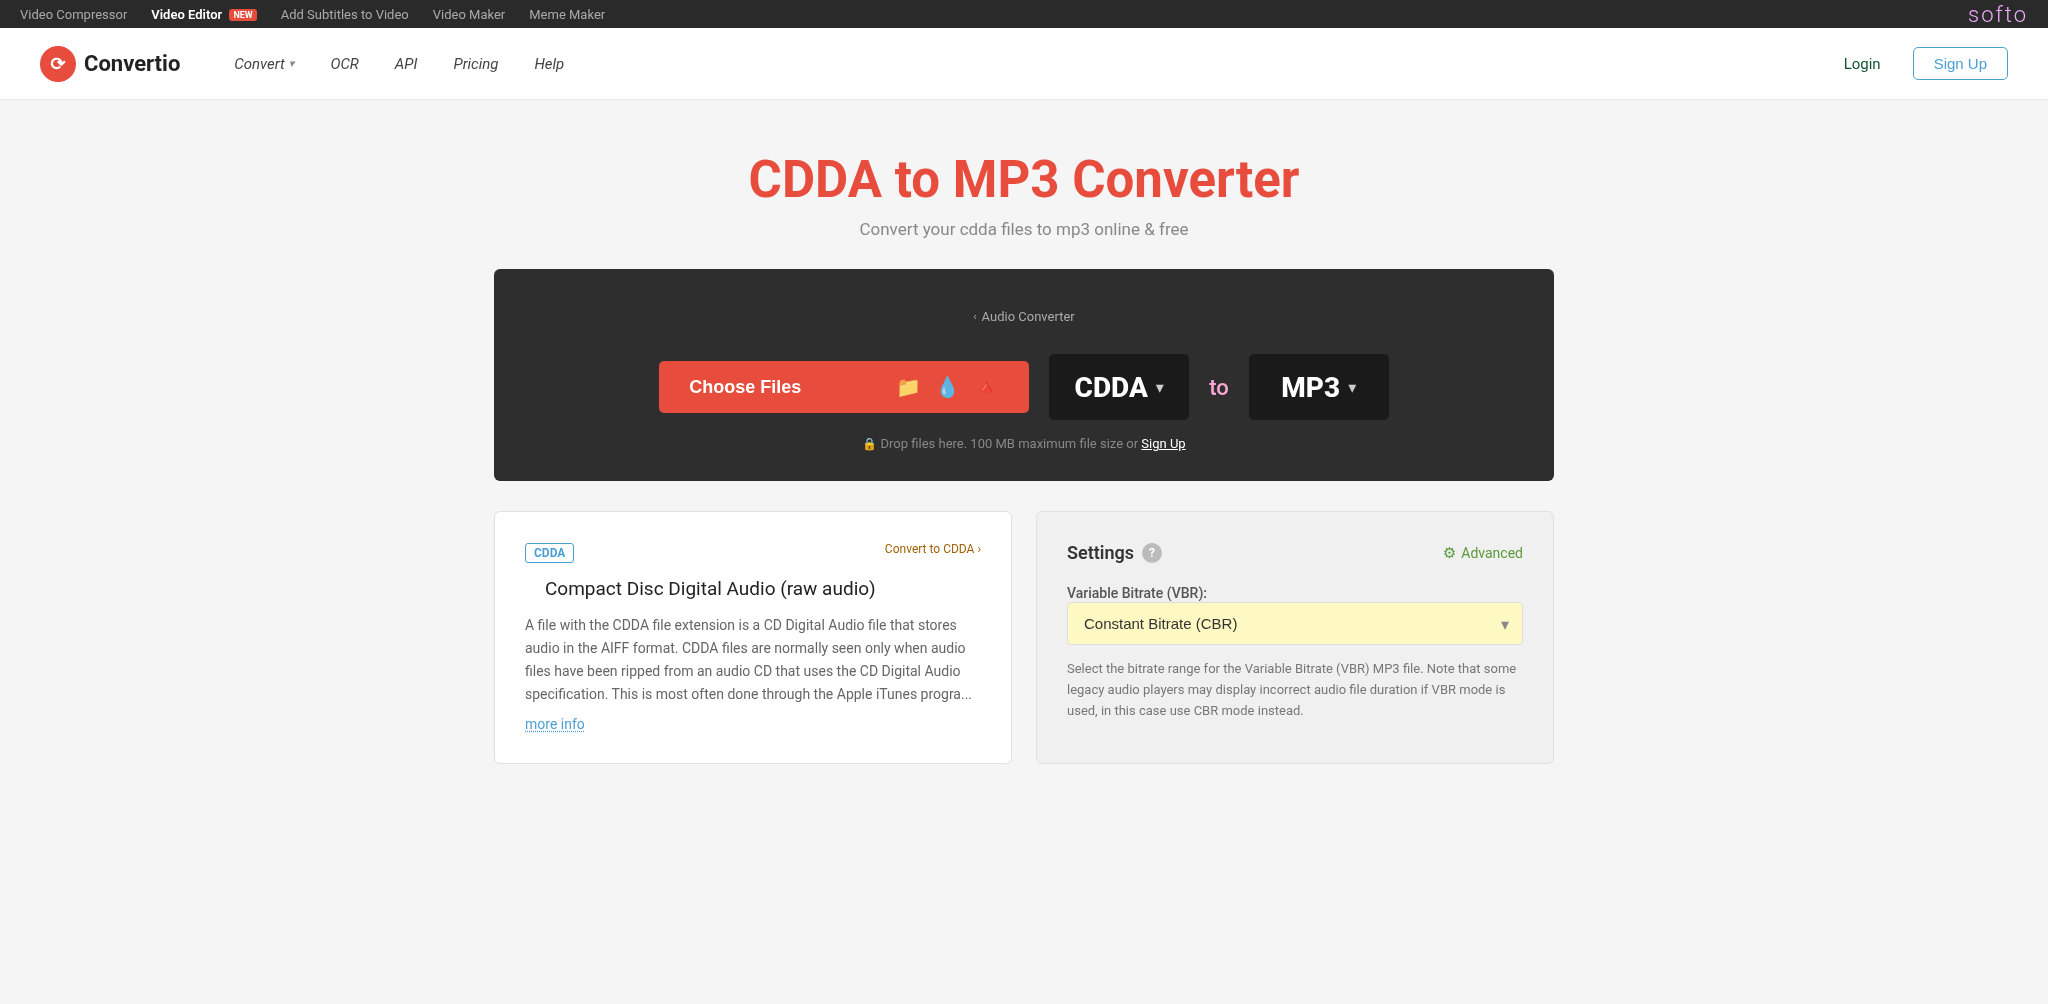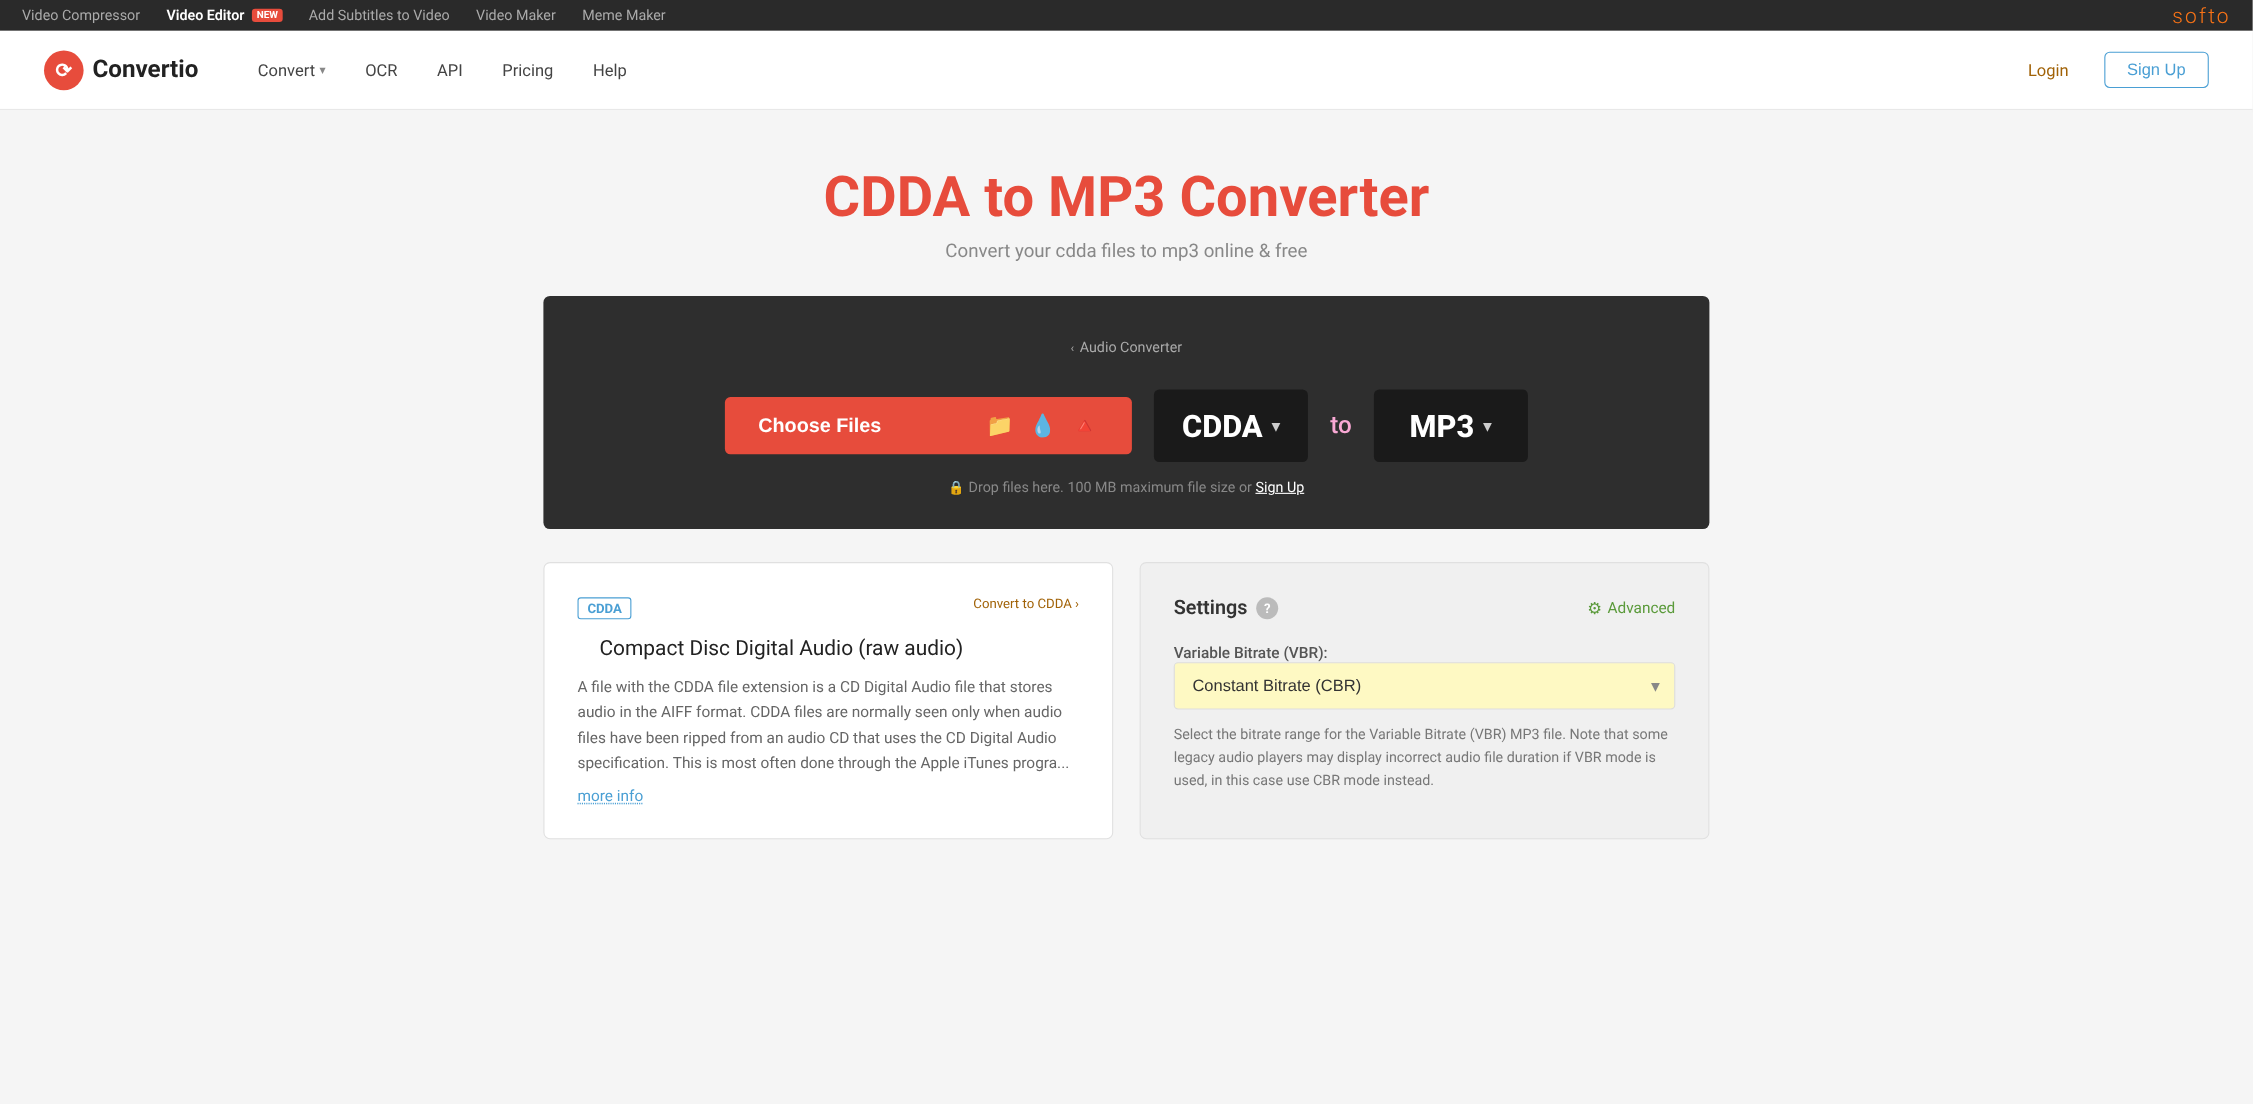--- a/index.html
+++ b/index.html
@@ -26,22 +26,22 @@
       color: #fff;
       font-size: 9px;
       padding: 1px 4px;
       border-radius: 3px;
       margin-left: 4px;
       font-weight: 700;
       vertical-align: middle;
     }
     .topbar-logo {
       margin-left: auto;
-      color: #f97316;
-      font-size: 19px;
+      color: #f0abfc;
+      font-size: 22px;
       font-weight: 300;
       letter-spacing: 2px;
     }
 
     
     .header {
       background: #fff;
       display: flex;
       align-items: center;
       padding: 0 40px;
@@ -71,39 +71,40 @@
     .logo-text {
       font-size: 22px;
       font-weight: 700;
       color: #222;
     }
     .nav {
       display: flex;
       align-items: flex-start;
       gap: 8px;
       flex: 1;
+      font-style: italic;
     }
     .nav-item {
       padding: 8px 14px;
       color: #444;
       font-size: 15px;
       cursor: pointer;
       border-radius: 4px;
       display: flex;
       align-items: center;
       gap: 4px;
     }
     .nav-chevron { font-size: 11px; color: #888; }
     .header-actions {
       display: flex;
       align-items: center;
       gap: 16px;
     }
     .btn-login {
-      color: #a16207;
+      color: #14532d;
       font-size: 15px;
       cursor: pointer;
       padding: 8px 16px;
       border-radius: 4px;
     }
     .btn-signup {
       border: 1.5px solid #4a9fd4;
       color: #4a9fd4;
       font-size: 15px;
       padding: 7px 20px;

